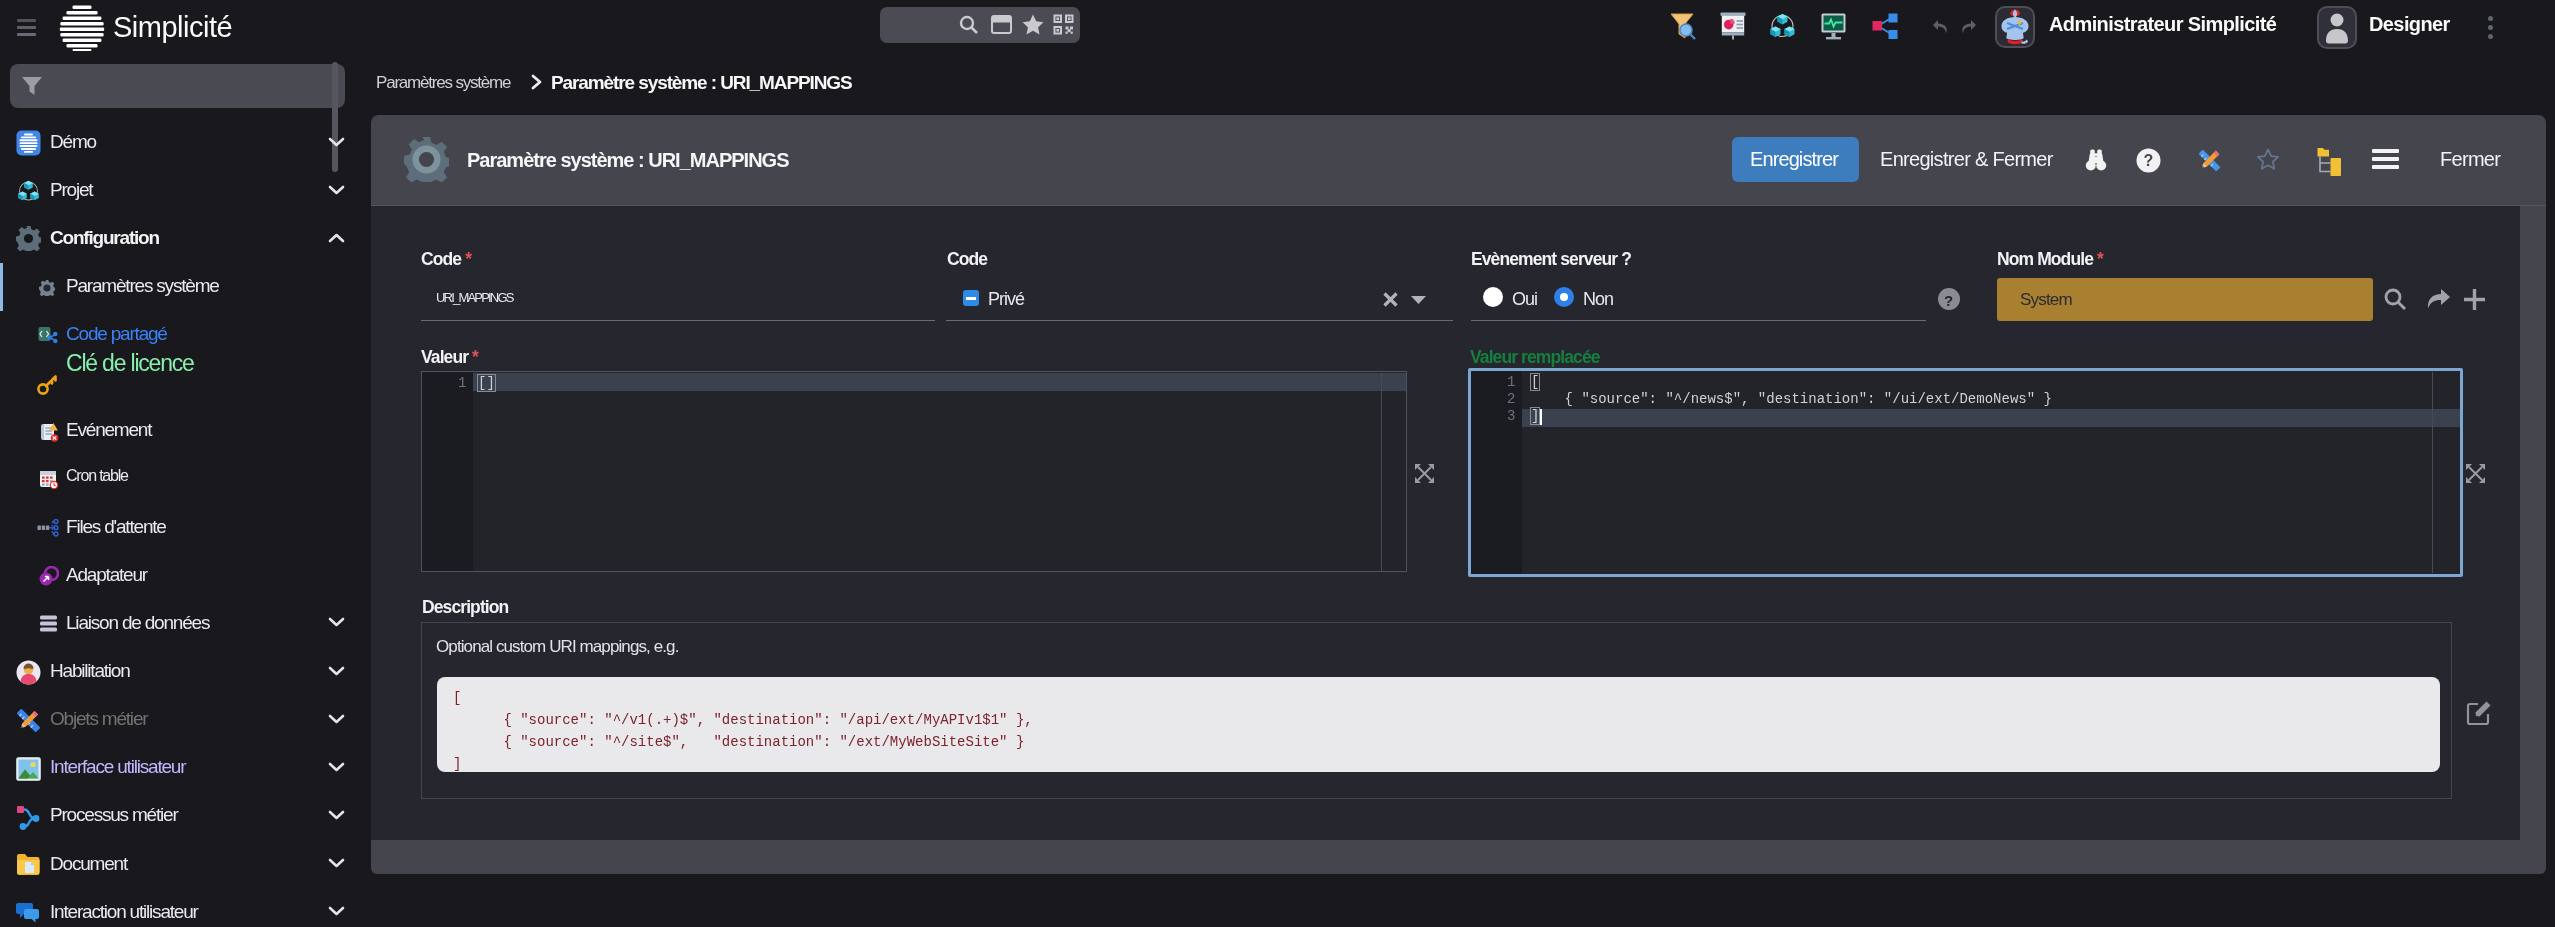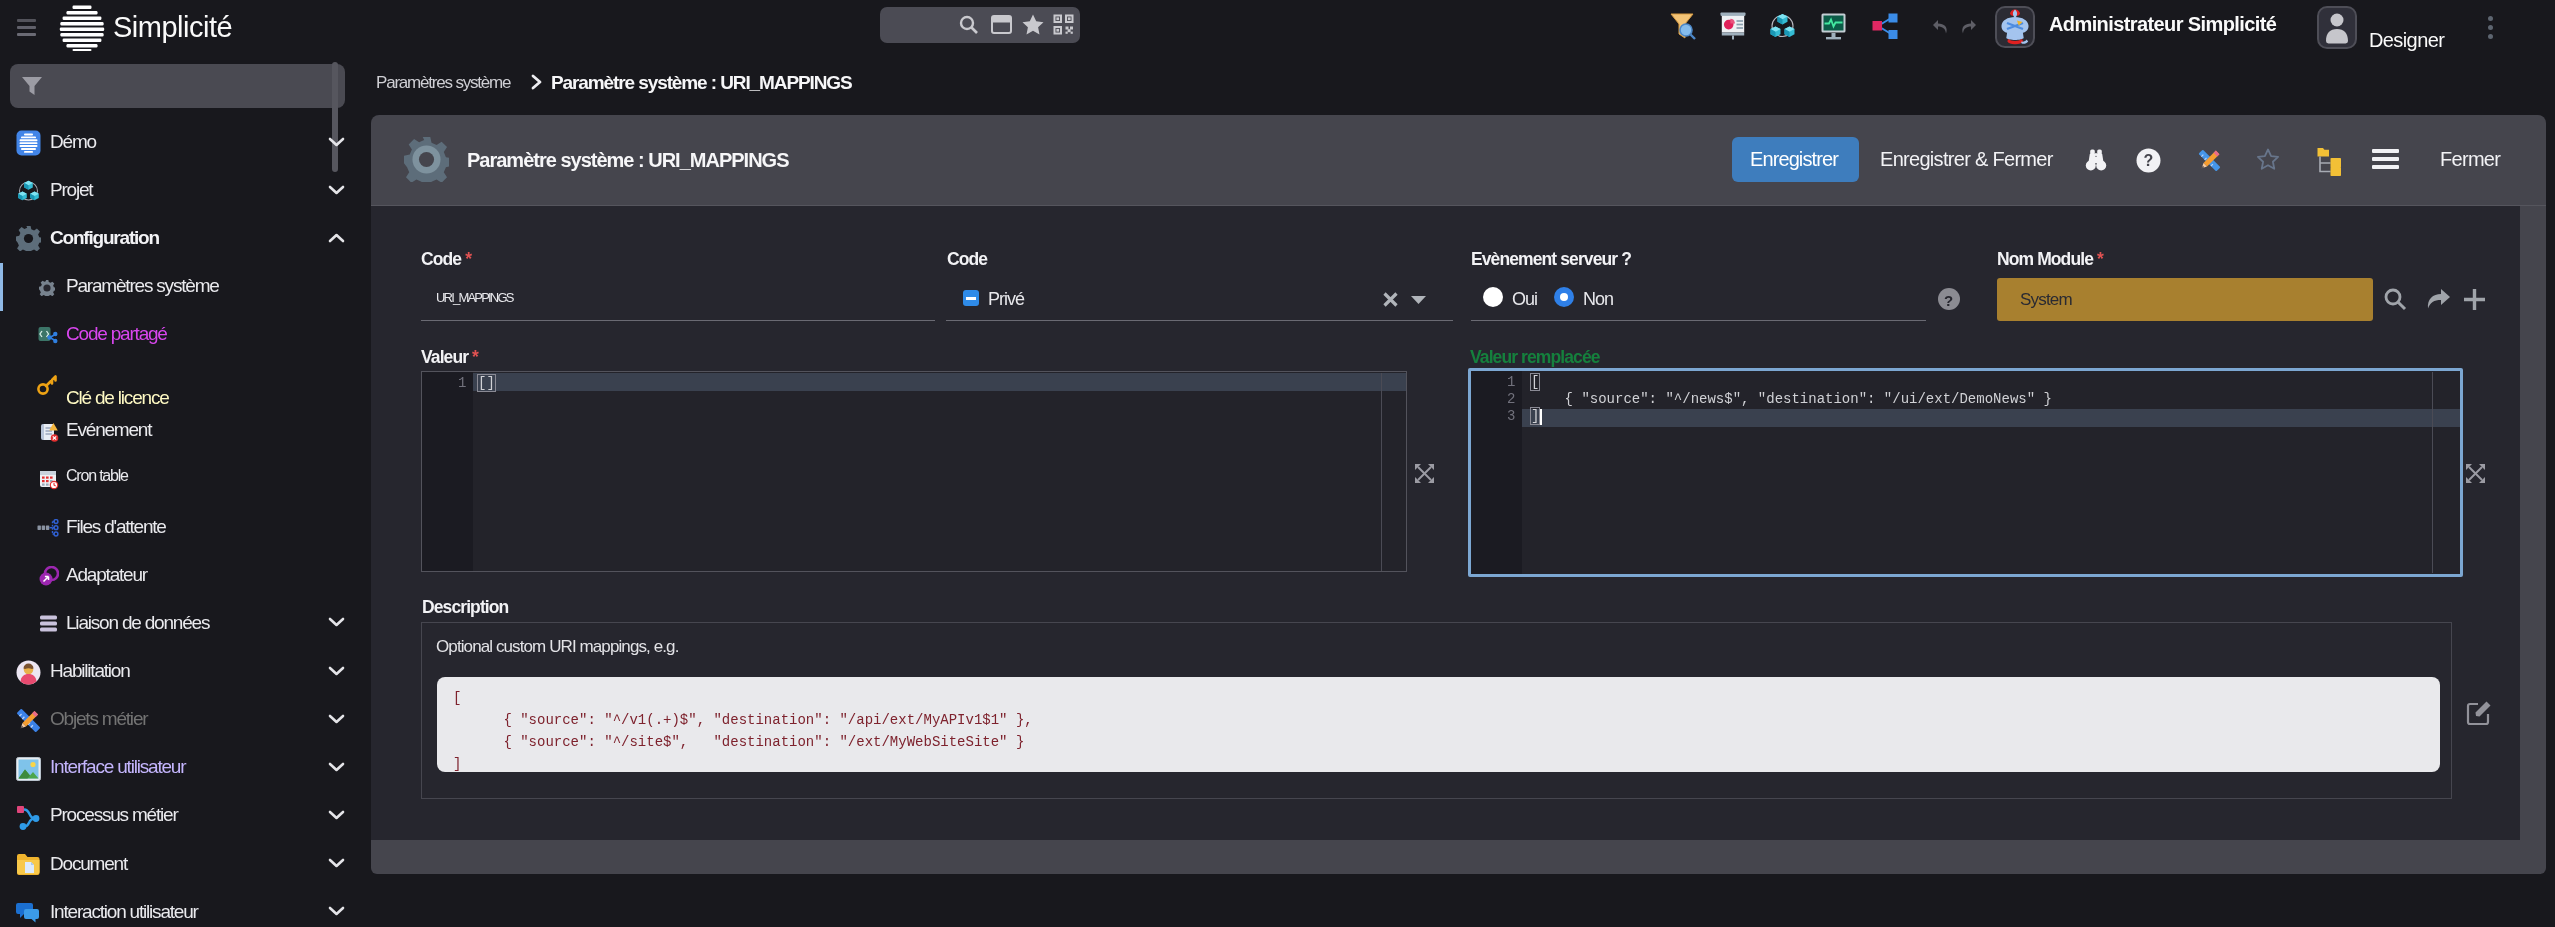--- a/index.html
+++ b/index.html
@@ -133,21 +133,21 @@
   <path d="M8 31 c3.5 2.6 10.5 2.6 14 0 l1.2 2.6 c-1.2 2 -5.4 2.8 -8.2 2.6 c-2.8 .2 -6.4 -.6 -7.6 -2.6z" fill="#e02020"></path>
   <path d="M21 33.5 c2.6 .6 4.6 -.4 5.6 -2 l1.6 2 c-1.6 2 -4.2 2.8 -6.6 2z" fill="#a4c4ee"></path>
 </svg>
 <div class="txt" style="left:2049px;top:13px;font-size:20px;letter-spacing:-0.6px;font-weight:bold;color:#fafafa">Administrateur Simplicité</div>
 
 <div class="abs" style="left:2317px;top:6px;width:40px;height:43px;background:#30303a;border:2px solid #4e4e57;border-radius:10px"></div>
 <svg class="ico" style="left:2324px;top:12px" width="26" height="32" viewBox="0 0 26 32">
   <circle cx="13" cy="8" r="6.5" fill="#c6c6cb"></circle>
   <path d="M2 29 c0 -8 4 -12 11 -12 s11 4 11 12 q0 2.4 -2.4 2.4 h-17.2 q-2.4 0 -2.4 -2.4z" fill="#c6c6cb"></path>
 </svg>
-<div class="txt" style="left:2369px;top:29px;font-size:20px;letter-spacing:-0.6px;font-weight:normal;color:#fafafa">Designer</div>
+<div class="txt" style="left:2369px;top:13px;font-size:20px;letter-spacing:-0.6px;font-weight:bold;color:#fafafa">Designer</div>
 
 <div class="abs" style="left:2488px;top:16px;width:5px;height:5px;border-radius:50%;background:#5d6570"></div>
 <div class="abs" style="left:2488px;top:25px;width:5px;height:5px;border-radius:50%;background:#5d6570"></div>
 <div class="abs" style="left:2488px;top:34px;width:5px;height:5px;border-radius:50%;background:#5d6570"></div>
 
 <div class="txt" style="left:376px;top:73px;font-size:17px;letter-spacing:-1.2px;color:#cfcfd4">Paramètres système</div>
 <svg class="ico" style="left:529px;top:74px" width="15" height="16" viewBox="0 0 15 16">
       <path d="M4 2 l7 6 -7 6" fill="none" stroke="#ececf0" stroke-width="2.8" stroke-linecap="round" stroke-linejoin="round"></path>
     </svg>
 <div class="txt" style="left:551px;top:72px;font-size:19px;letter-spacing:-1.1px;font-weight:bold;color:#f6f6f8">Paramètre système : URI_MAPPINGS</div>
@@ -240,27 +240,27 @@
   <rect x="0.5" y="3" width="12" height="14" rx="2" fill="#3c7568"></rect>
   <path d="M4 7 l-2 3 2 3 M8.5 7 l2 3 -2 3" stroke="#d8ede8" stroke-width="1.3" fill="none"></path>
   <g stroke="#2f7fe0" stroke-width="1.6">
         <line x1="12" y1="13.5" x2="17" y2="10.5"></line>
         <line x1="12" y1="13.5" x2="17" y2="16.5"></line>
       </g>
   <circle cx="11.5" cy="13.5" r="2.2" fill="#2f7fe0"></circle>
       <circle cx="17.3" cy="10" r="2.2" fill="#2f7fe0"></circle>
       <circle cx="17.3" cy="17" r="2.2" fill="#2f7fe0"></circle>
 </svg>
-<div class="txt" style="left:66px;top:323px;font-size:19px;letter-spacing:-1.2px;color:#d946ef">Code partagé</div>
+<div class="txt" style="left:66px;top:323px;font-size:19px;letter-spacing:-1.2px;color:#3b82f6">Code partagé</div>
 
 <svg class="ico" style="left:37px;top:374px" width="21" height="21" viewBox="0 0 21 21">
   <circle cx="6" cy="15" r="4.6" fill="none" stroke="#eda214" stroke-width="2.6"></circle>
   <path d="M9 12 L18.5 2.5 M18.5 2.5 l0 4 M15 6 l0 3.4" stroke="#eda214" stroke-width="2.6" fill="none" stroke-linecap="round"></path>
 </svg>
-<div class="txt" style="left:66px;top:387px;font-size:19px;letter-spacing:-1.2px;color:#fef9c3">Clé de licence</div>
+<div class="txt" style="left:66px;top:350px;font-size:23px;letter-spacing:-1.2px;color:#86efac">Clé de licence</div>
 
 <svg class="ico" style="left:39px;top:422px" width="20" height="20" viewBox="0 0 20 20">
   <rect x="2" y="2" width="13" height="16" rx="2" fill="#b8c4d8"></rect>
   <rect x="5" y="2" width="10" height="16" fill="#e8edf4"></rect>
   <g stroke="#8795ad" stroke-width="1.2">
         <line x1="6.5" y1="6" x2="13" y2="6"></line>
         <line x1="6.5" y1="9" x2="13" y2="9"></line>
         <line x1="6.5" y1="12" x2="13" y2="12"></line>
       </g>
   <path d="M14.5 1 l4.3 7.4 h-8.6z" fill="#f4b63f"></path>

